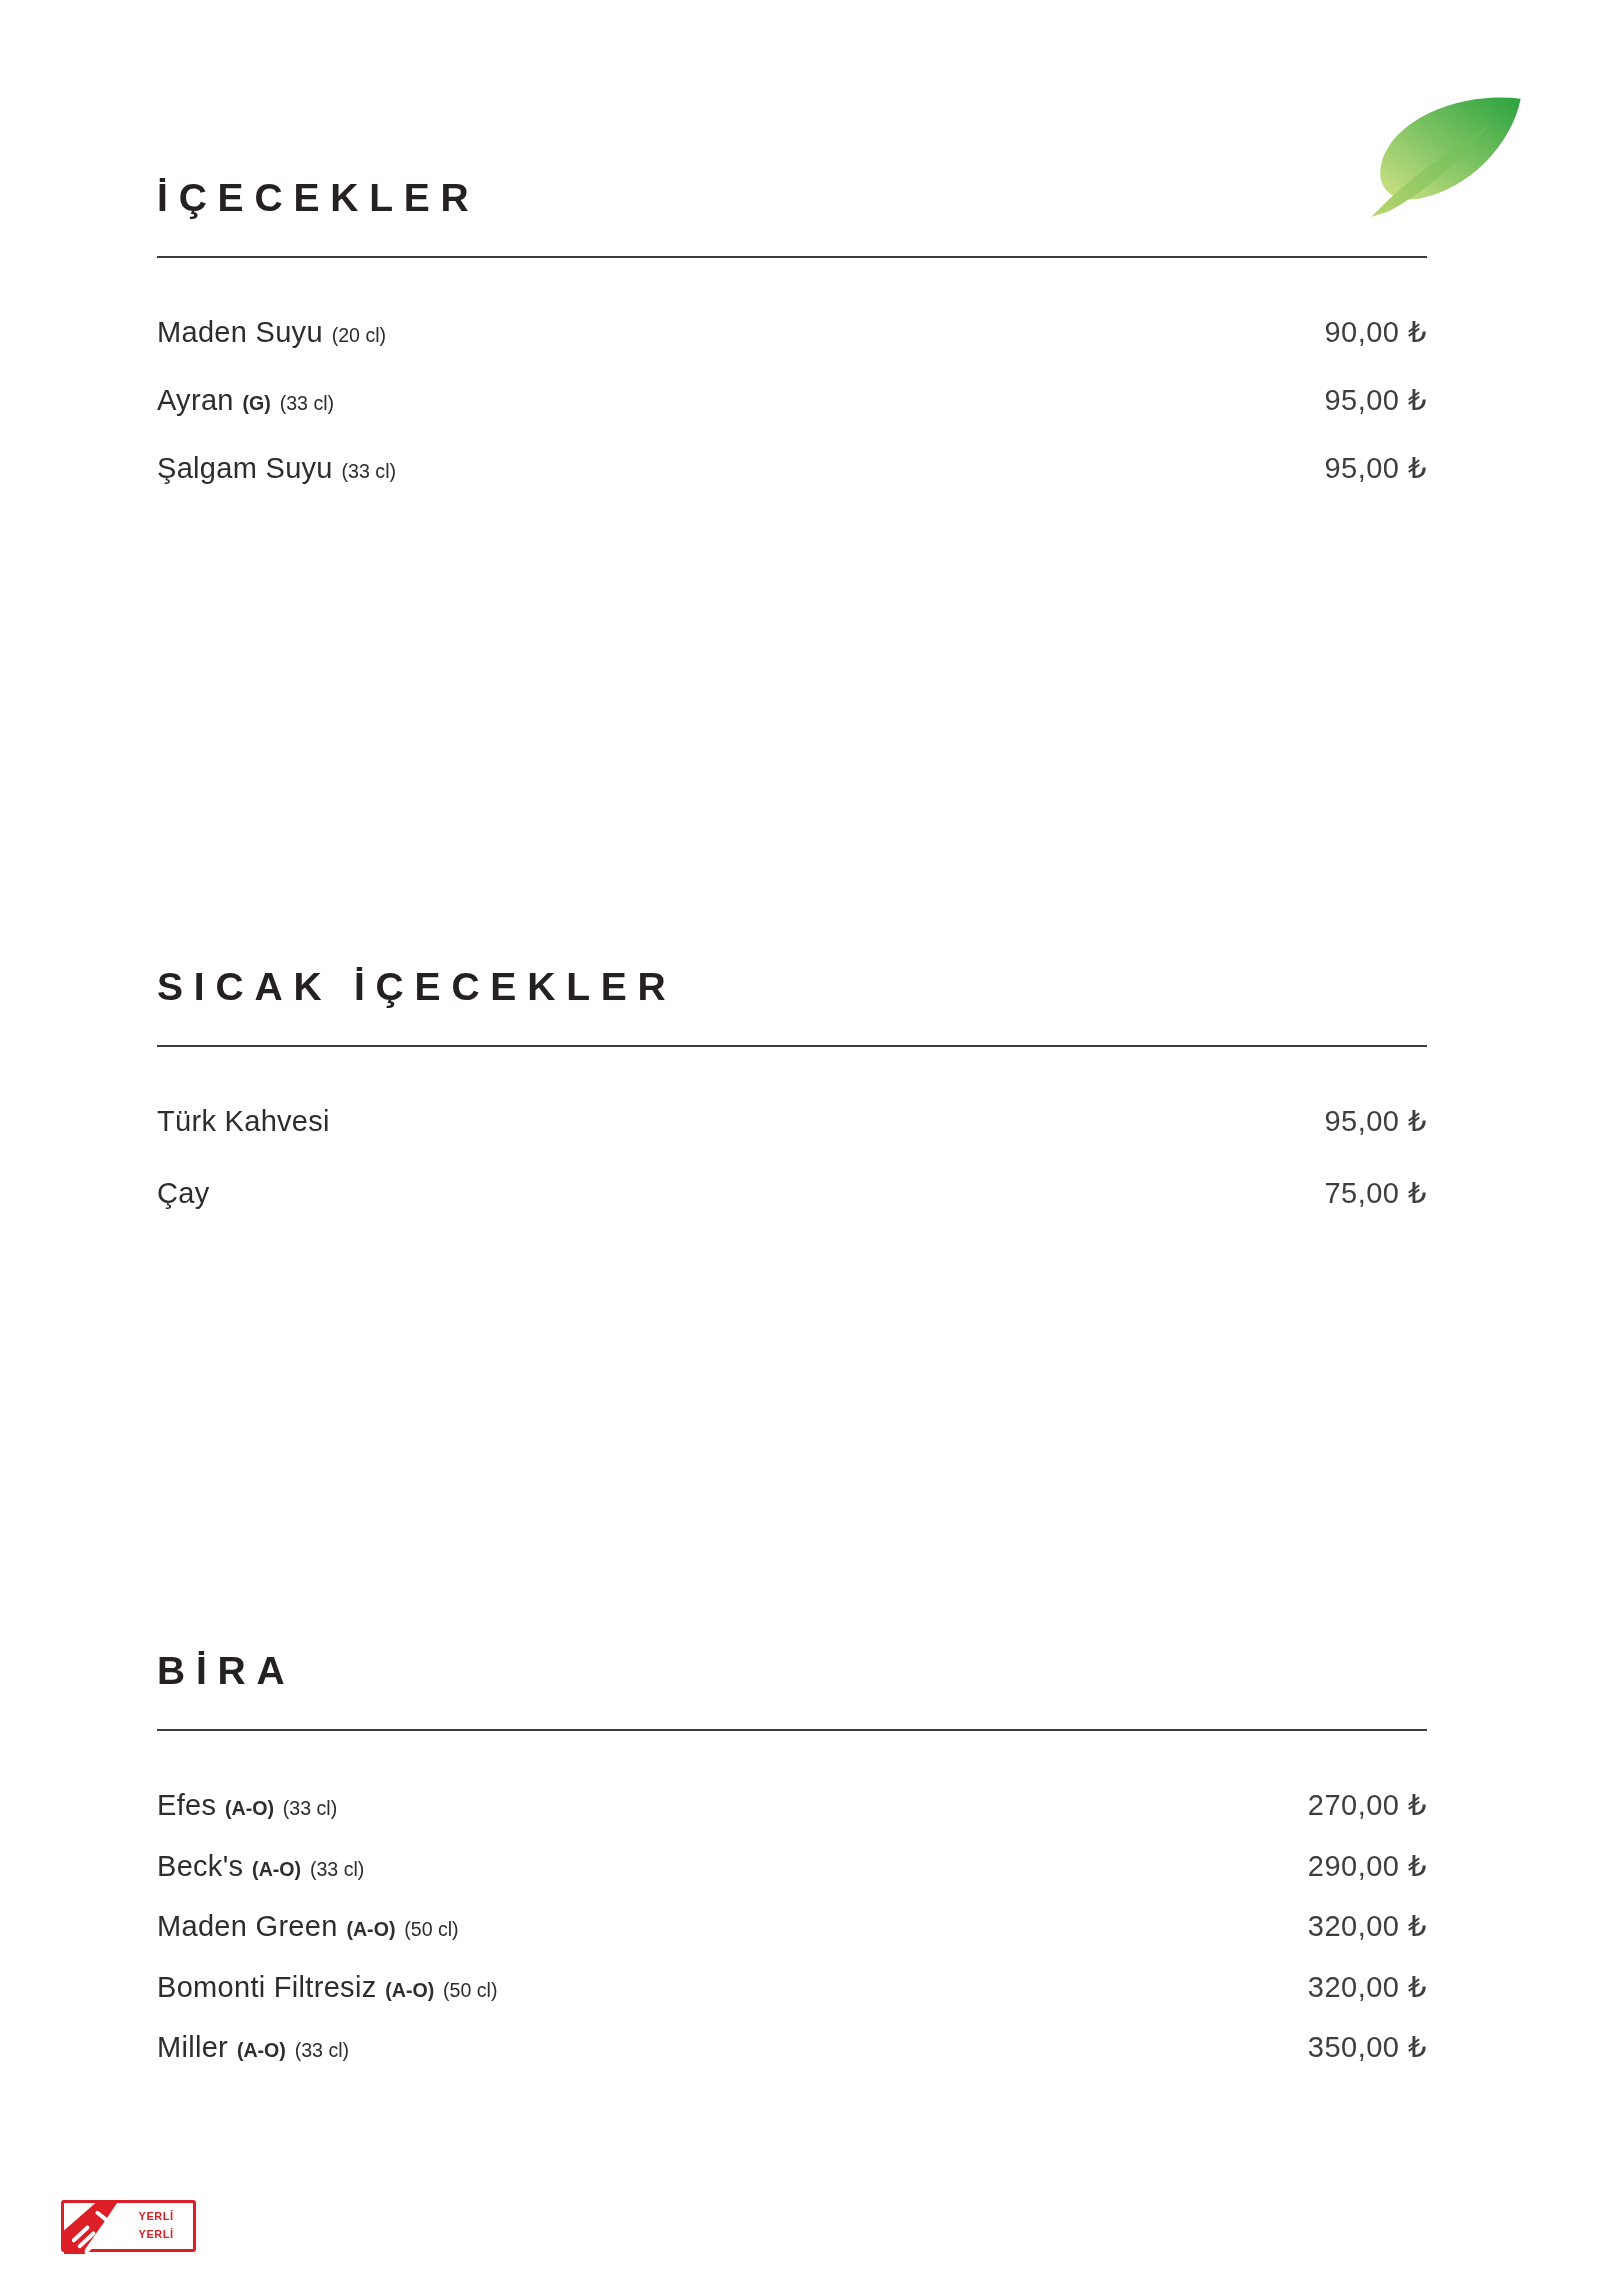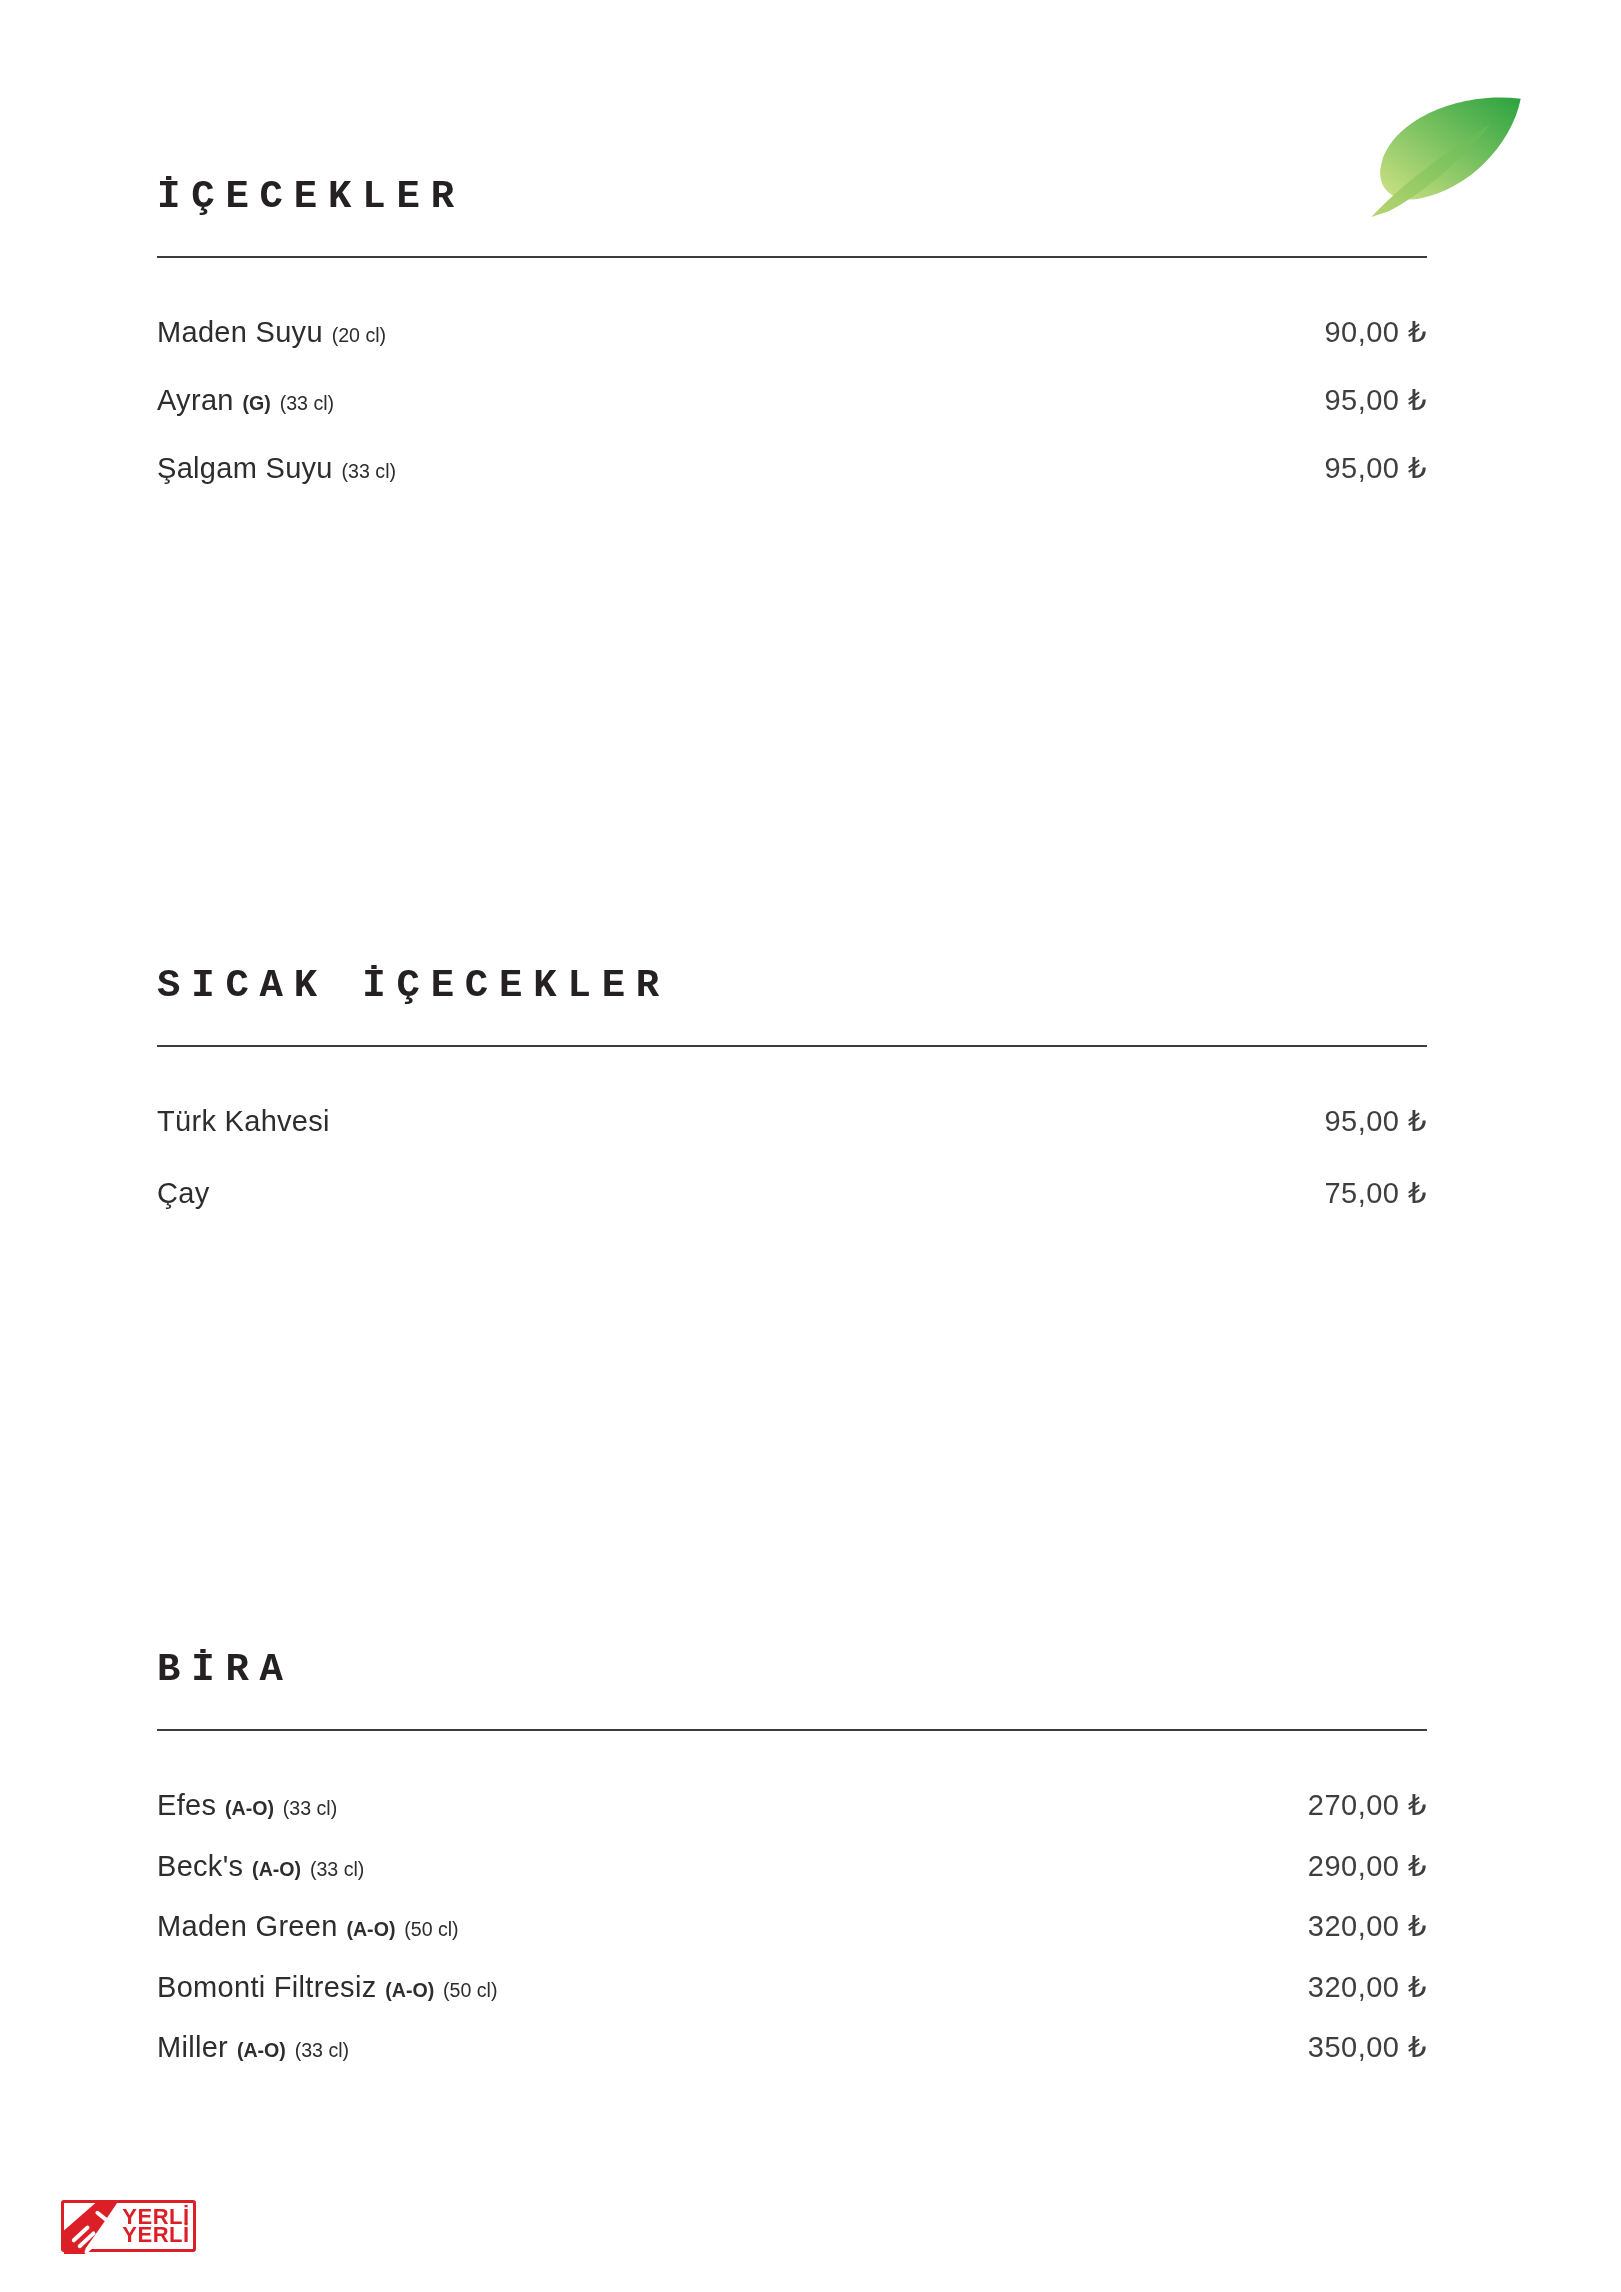--- a/index.html
+++ b/index.html
@@ -7,42 +7,42 @@
   .page{position:relative;width:1621px;height:2293px;background:#ffffff;overflow:hidden;}
 
   .leaf{position:absolute;left:1365px;top:93px;width:161px;height:127px;}
 
   .section{position:absolute;left:157px;width:1270px;}
   .sec-1{top:174px;}
   .sec-2{top:963px;}
   .sec-3{top:1647px;}
 
   .section-title{margin:0;font-size:39px;font-weight:600;letter-spacing:10.8px;
-    color:#252122;line-height:47px;white-space:nowrap;font-family:Liberation Mono, monospace;}
+    color:#252122;line-height:47px;white-space:nowrap;}
   .divider{border:none;border-top:2.9px solid #3b3b3b;margin:35px 0 0 0;}
 
   .menu-list{margin-top:57px;}
   .row{display:flex;justify-content:space-between;align-items:baseline;}
   .sec-1 .row{margin-bottom:34px;}
   .sec-2 .row{margin-bottom:38px;text-align:right;}
   .sec-3 .row{margin-bottom:26.5px;}
 
   .item-name{font-size:29px;font-weight:400;color:#2d2d2d;letter-spacing:0.3px;}
   .note{font-size:19.6px;color:#2d2d2d;margin-left:8.8px;}
   .allergen{font-weight:700;}
   .size{font-weight:400;}
   .item-price{font-size:29px;font-weight:400;color:#3e3e3e;white-space:nowrap;letter-spacing:0.5px;}
 
   .badge{position:absolute;left:61px;top:2200px;width:135px;height:52px;
     border:3.9px solid #dc1f26;border-radius:2.9px;box-sizing:border-box;
     display:flex;align-items:center;background:#fff;}
   .badge-icon{position:absolute;left:-7.8px;top:-5.9px;width:71px;height:61px;}
   .badge-text{position:absolute;left:57px;right:2px;top:0;bottom:0;
     display:flex;flex-direction:column;justify-content:center;align-items:center;
-    color:#dc1f26;font-weight:700;font-size:22px;line-height:17.6px;letter-spacing:0.5px;}
+    color:#dc1f26;font-weight:700;font-size:11px;line-height:17.6px;letter-spacing:0.5px;}
 </style>
 </head>
 <body>
 
 <div class="page">
 
   <svg class="leaf" viewBox="0 0 164 130" xmlns="http://www.w3.org/2000/svg">
     <defs>
       <linearGradient id="leafGrad" x1="0" y1="1" x2="1" y2="0">
         <stop offset="0" stop-color="#cfe284"></stop>

